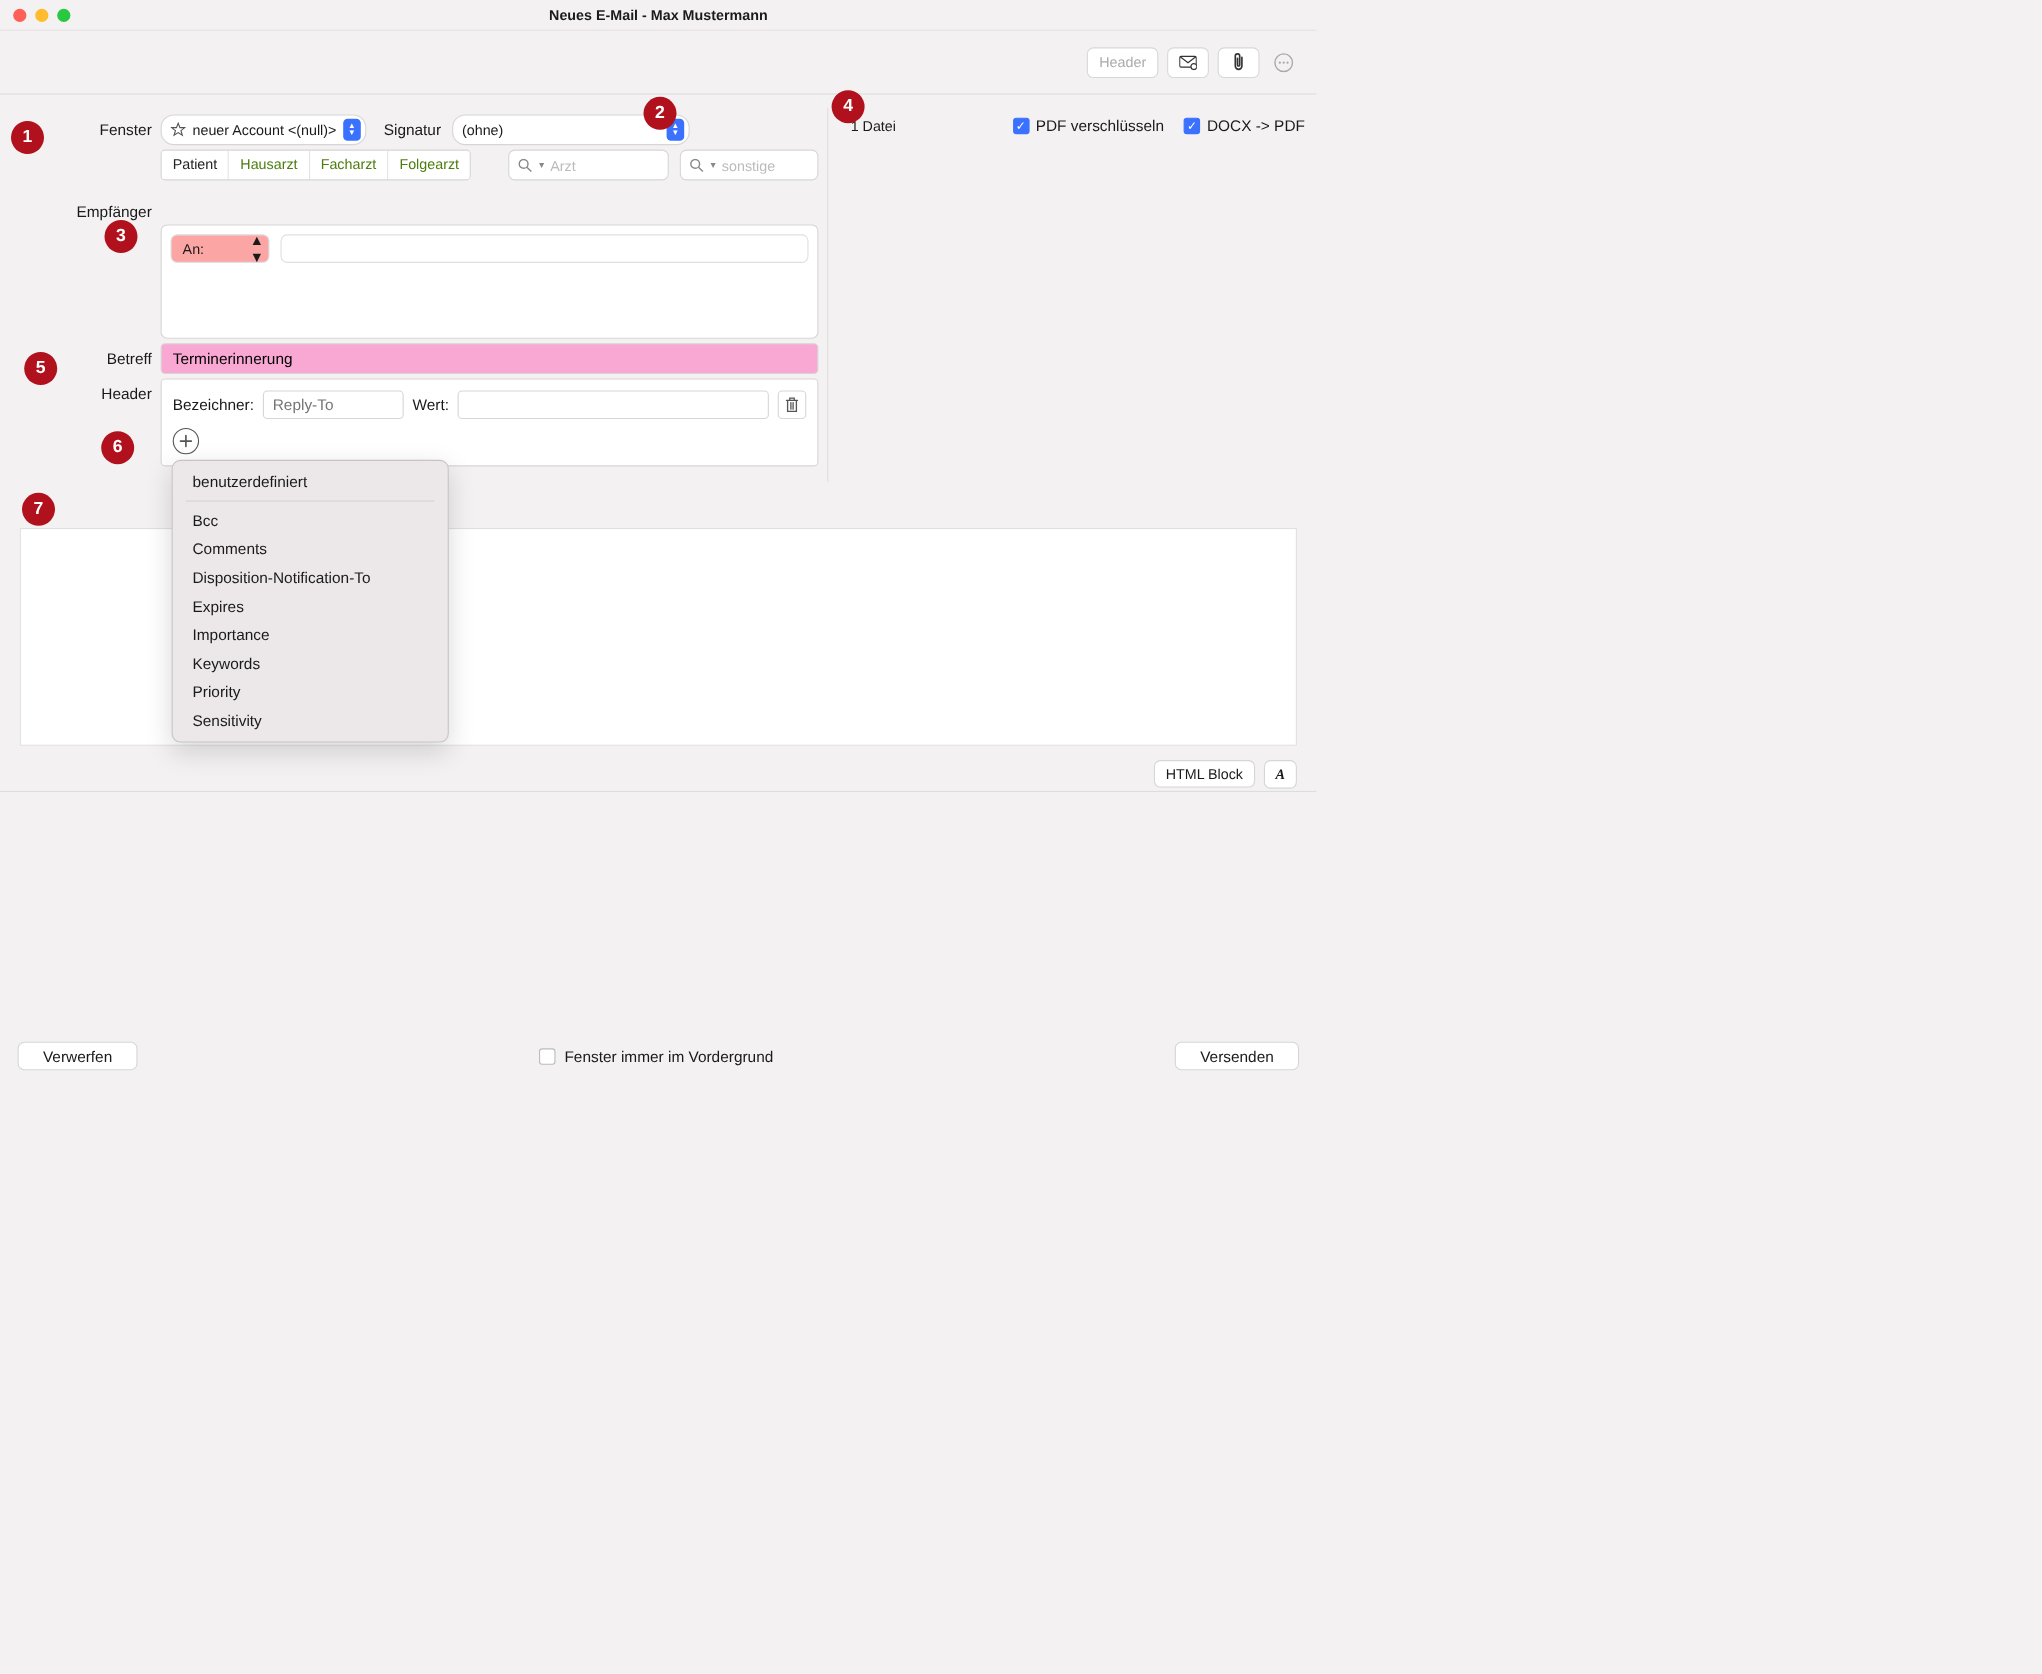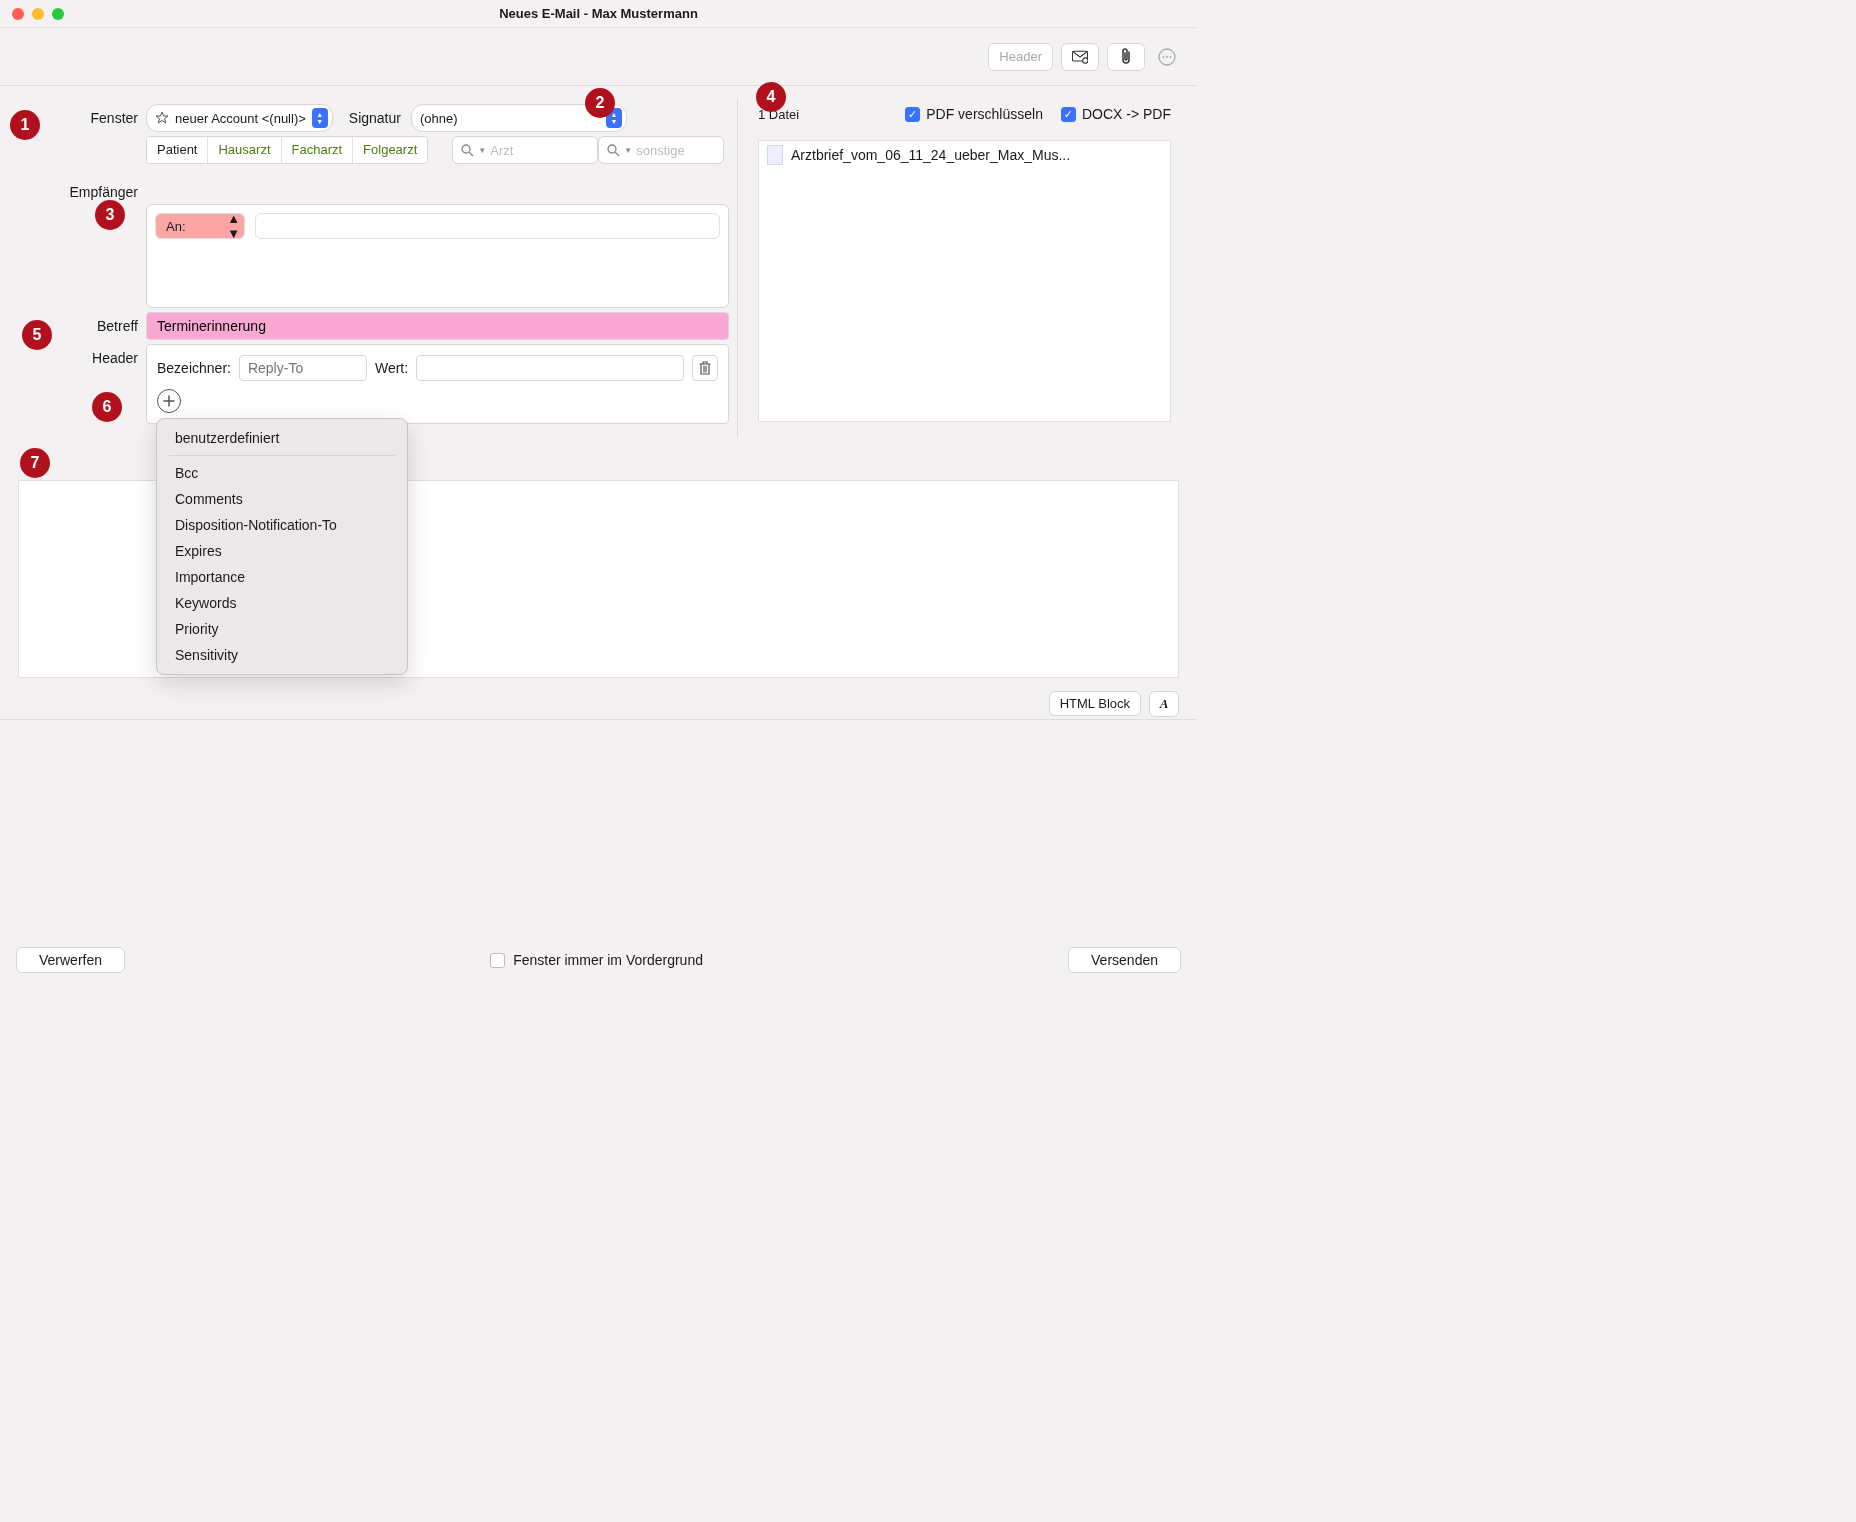--- a/index.html
+++ b/index.html
@@ -146,21 +146,21 @@
   background: #fff;
   padding: 0 8px;
   gap: 4px;
 }
 .search-input input {
   border: none; outline: none;
   font-size: 13px; color: #4d7c0f;
   width: 70px;
 }
 .search-input input::placeholder { color: #bbb; }
-.row2 { display: flex; }
+.row2 { display: flex; gap: 10px; }
 
 
 .to-block {
   background: #fff;
   border: 1px solid #d6d6d6;
   border-radius: 6px;
   height: 104px;
   padding: 8px;
   display: flex;
   gap: 10px;
@@ -429,26 +429,20 @@
   <div class="right-panel">
     <div class="right-top">
       <span>1 Datei</span>
       <div class="checkbox-row" style="margin-left:auto;">
         <span class="mac-checkbox">✓</span>
         <span>PDF verschlüsseln</span>
       </div>
       <div class="checkbox-row">
         <span class="mac-checkbox">✓</span>
         <span>DOCX -&gt; PDF</span>
-      </div>
-    </div>
-    <div class="attach-list">
-      <div class="attach-item">
-        <span class="file-icon"></span>
-        <span>Arztbrief_vom_06_11_24_ueber_Max_Mus...</span>
       </div>
     </div>
   </div>
 
   <div class="label-col" style="padding-top:8px;margin-top:40px;">Empfänger</div>
   <div class="row2">
     <div class="tabs">
       <div class="tab active">Patient</div>
       <div class="tab">Hausarzt</div>
       <div class="tab">Facharzt</div>

